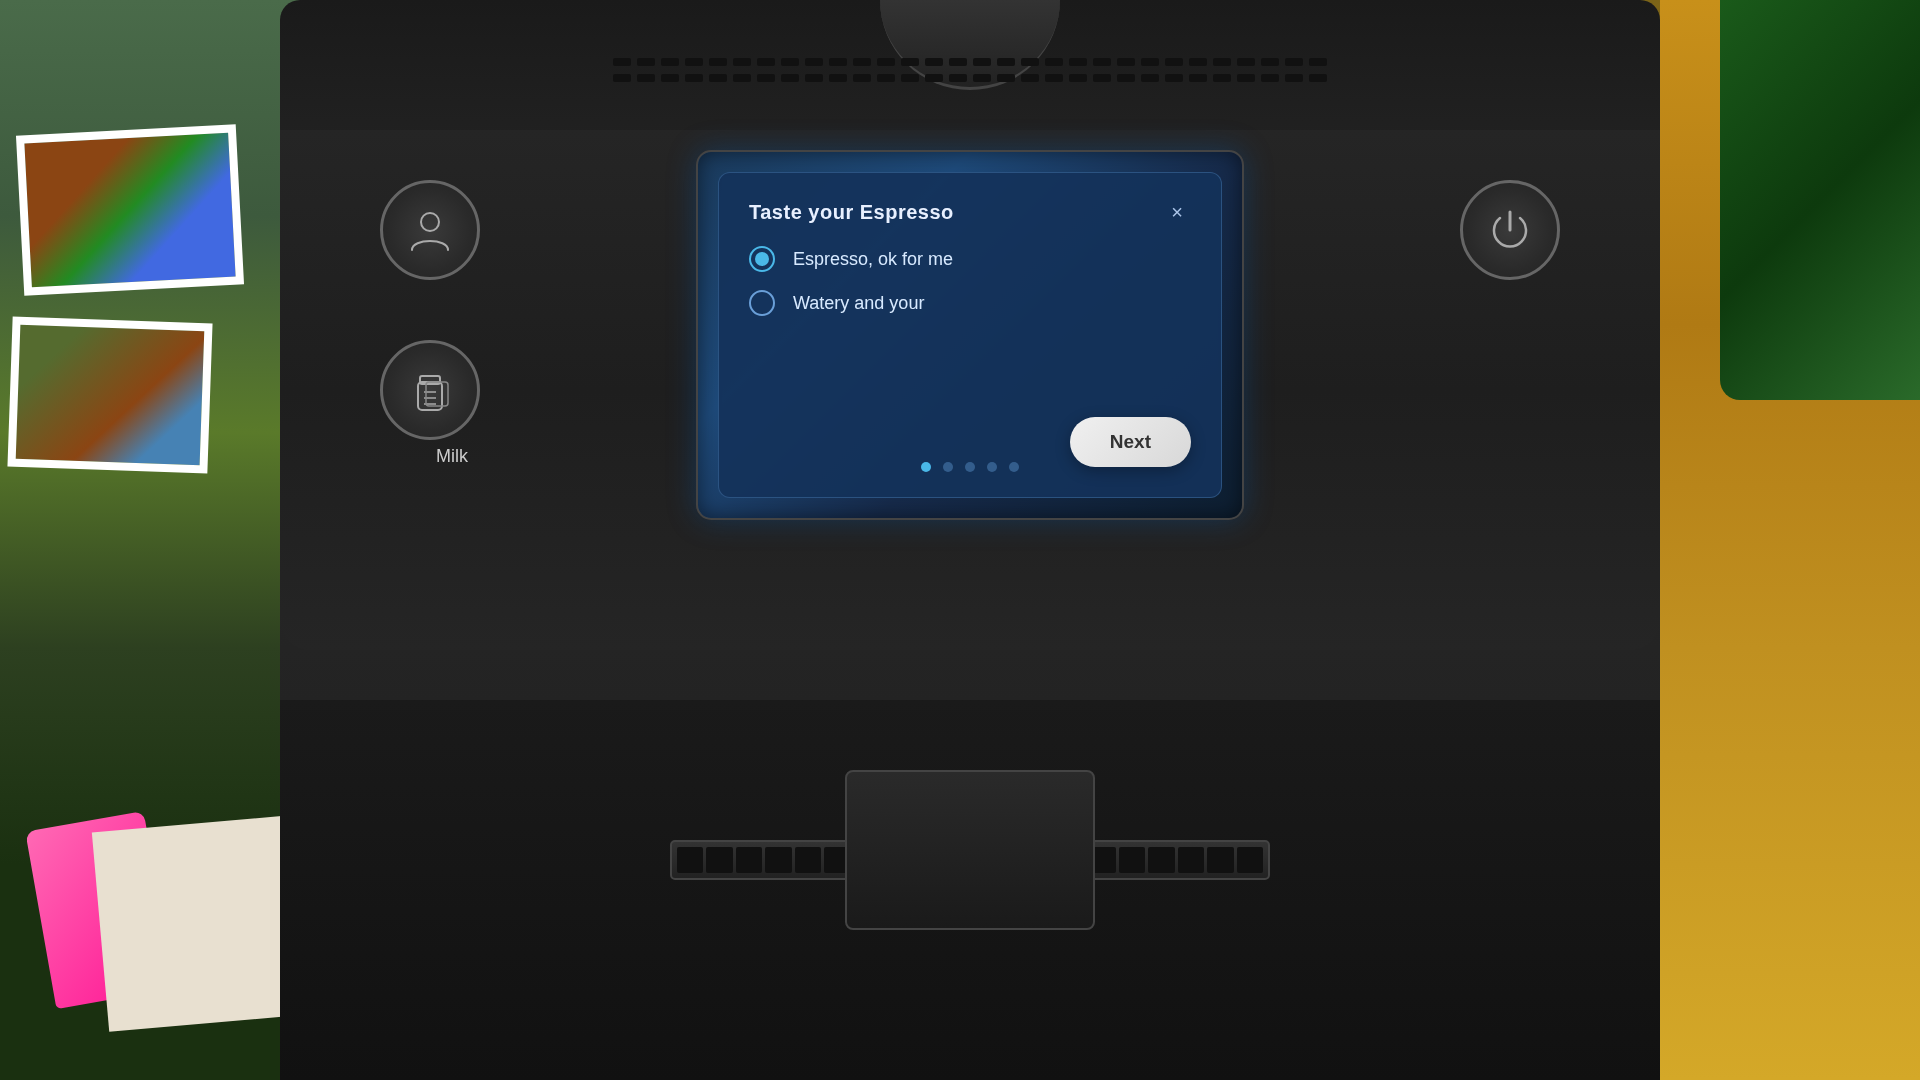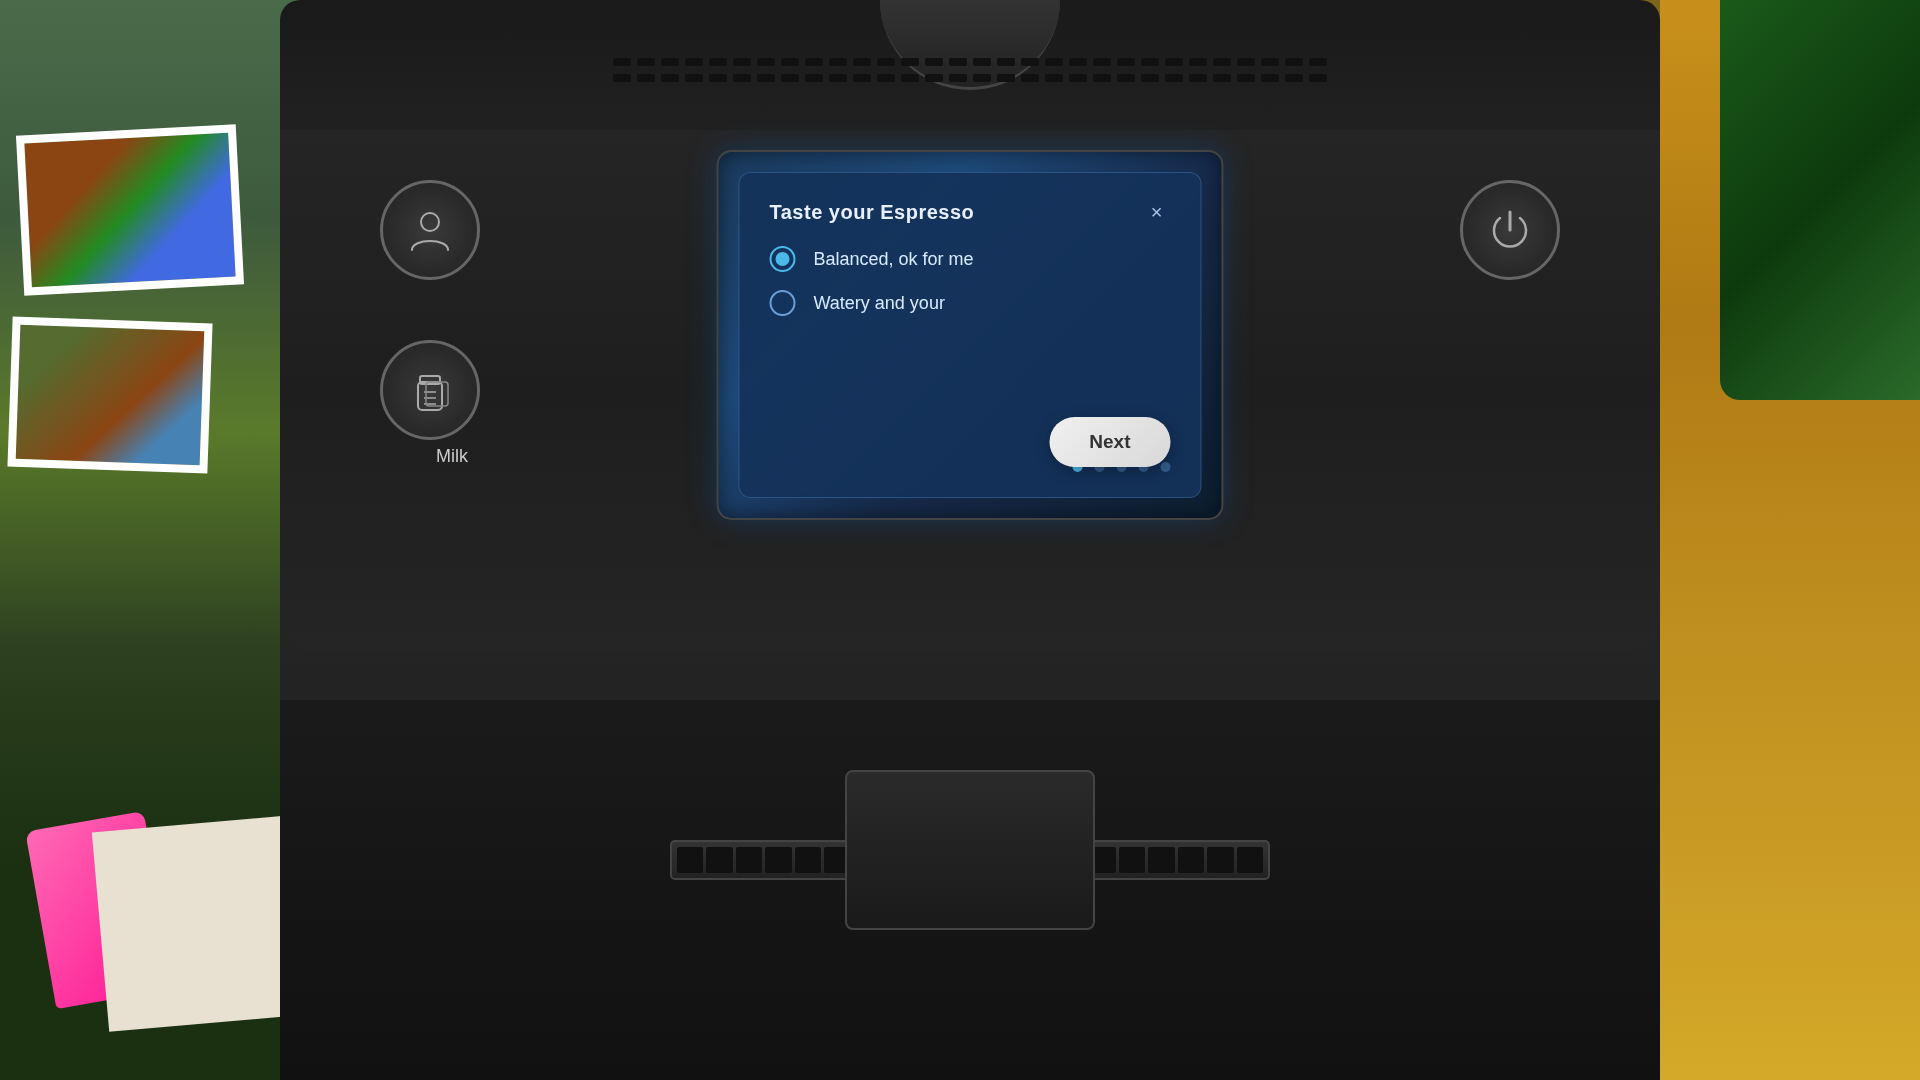--- a/index.html
+++ b/index.html
@@ -185,21 +185,21 @@
       gap: 60px;
       align-items: center;
     }
 
     
     .screen-container {
       position: absolute;
       left: 50%;
       top: 20px;
       transform: translateX(-50%);
-      width: 507px;
+      width: 548px;
       height: 370px;
     }
 
     .screen {
       width: 100%;
       height: 100%;
       background: linear-gradient(135deg, #1a3a5c 0%, #1e4a7a 30%, #162a4a 60%, #0d1e30 100%);
       border-radius: 15px;
       border: 2px solid #444;
       position: relative;
@@ -531,31 +531,31 @@
         <div class="dialog">
           <div class="dialog-header">
             <span class="dialog-title">Taste your Espresso</span>
             <div class="close-btn">×</div>
           </div>
 
           <div class="radio-options">
 
             <div class="radio-option">
               <div class="radio-circle selected"></div>
-              <span class="radio-label">Balanced, ok for me</span>
+              <span class="radio-label">Espresso, ok for me</span>
             </div>
 
             <div class="radio-option">
               <div class="radio-circle"></div>
               <span class="radio-label">Watery and your</span>
             </div>
 
           </div>
 
-          <div style="display:flex; align-items:center; justify-content:flex-end; margin-top:15px;">
+          <div style="display:flex; align-items:center; justify-content:center; margin-top:15px;">
             <div class="progress-dots">
               <div class="dot active"></div>
               <div class="dot"></div>
               <div class="dot"></div>
               <div class="dot"></div>
               <div class="dot"></div>
             </div>
             <button class="next-btn">Next</button>
           </div>
         </div>

